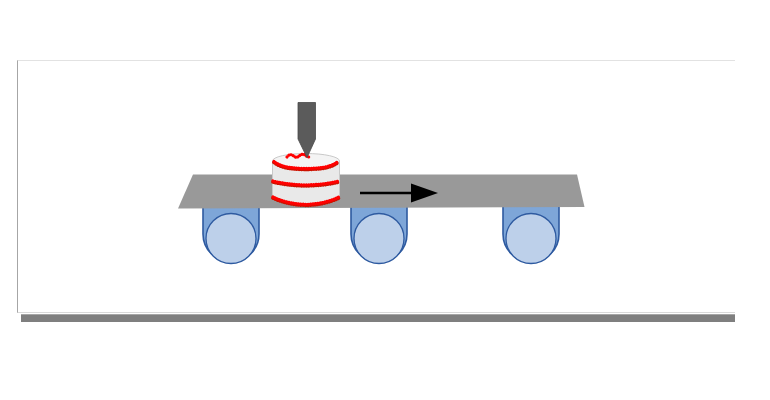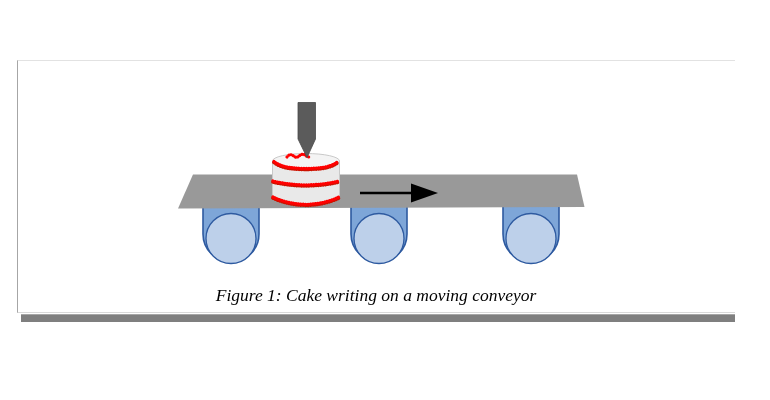--- a/index.html
+++ b/index.html
@@ -106,14 +106,13 @@
     </g>
 
     <path d="M 298 102.5 L 315.5 102.5 L 315.5 139 L 307 157.5 L 298 139 Z" stroke-width="0.8" fill="#5b5b5b" stroke="#4a4a4a"></path>
 
     <g>
       <line x1="360" y1="193" x2="413" y2="193" stroke-width="2.5" stroke="#000000"></line>
       <polygon points="411,183.5 438,193 411,202.5" fill="#000000"></polygon>
     </g>
   </svg>
 
-  <div class="figure-caption">Figure 1: Cake writing on a moving conveyor</div>
 </div>
 
 </body></html>

